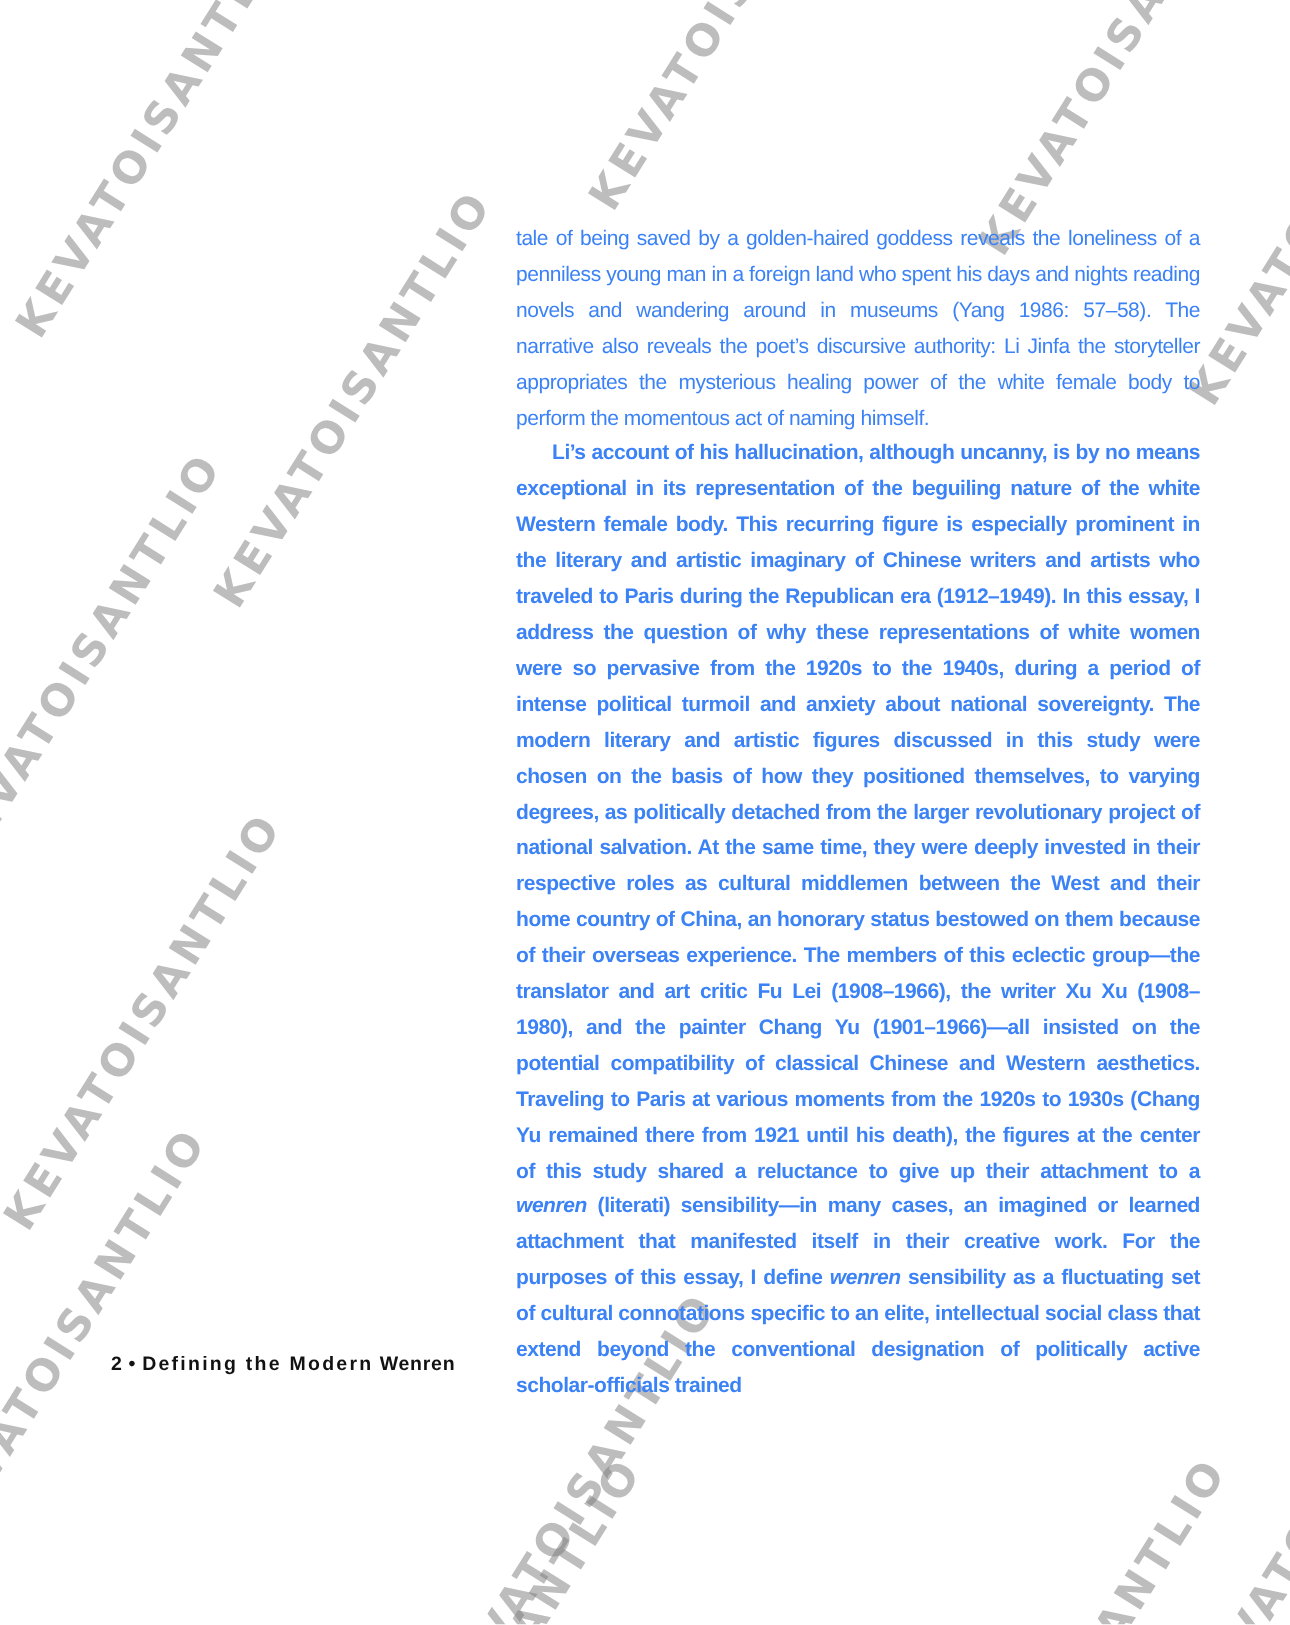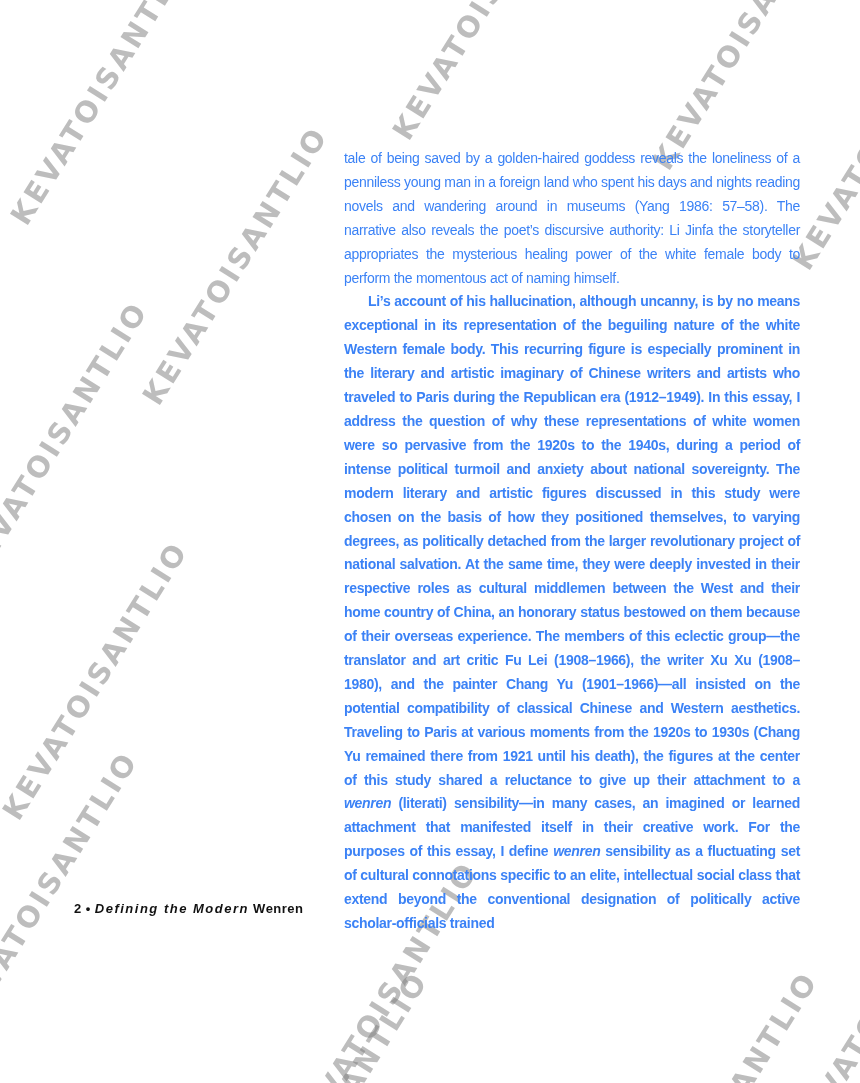--- a/index.html
+++ b/index.html
@@ -59,21 +59,20 @@
     position: absolute;
     left: 74px;
     top: 901px;
     font-size: 13px;
     font-weight: 700;
     color: #121212;
     letter-spacing: 0.5px;
     white-space: nowrap;
   }
   .running-footer .chapter-title {
-    font-style: italic;
     letter-spacing: 1.5px;
   }
   .running-footer .sep { padding: 0 4px; }
 
   
   .jstor-footer {
     position: absolute;
     left: 0;
     right: 0;
     top: 1046px;

